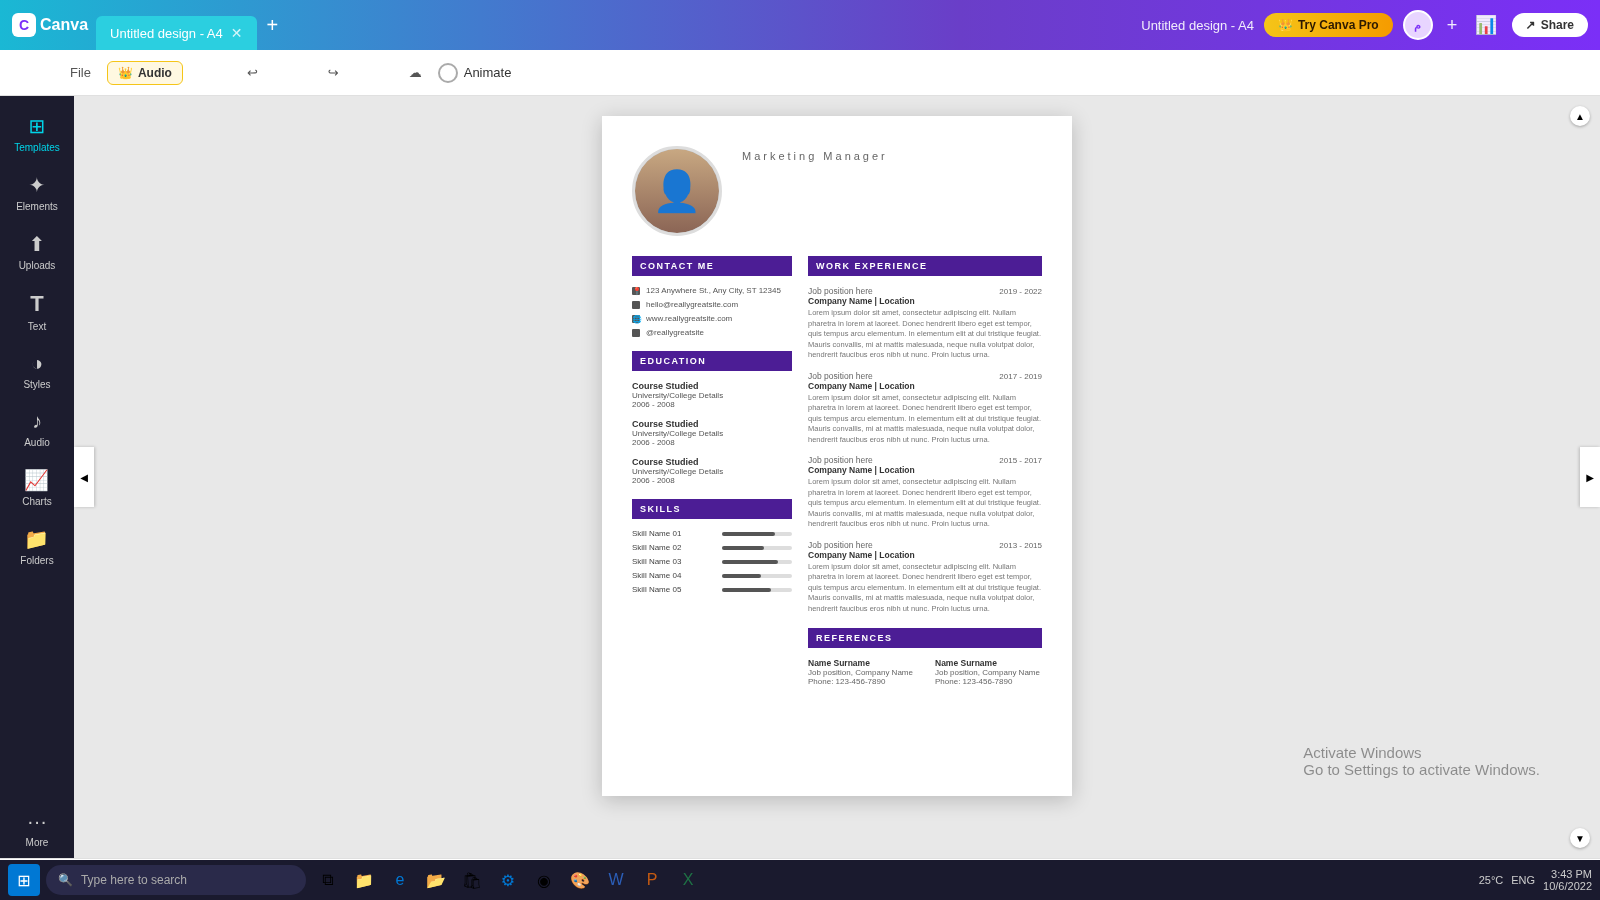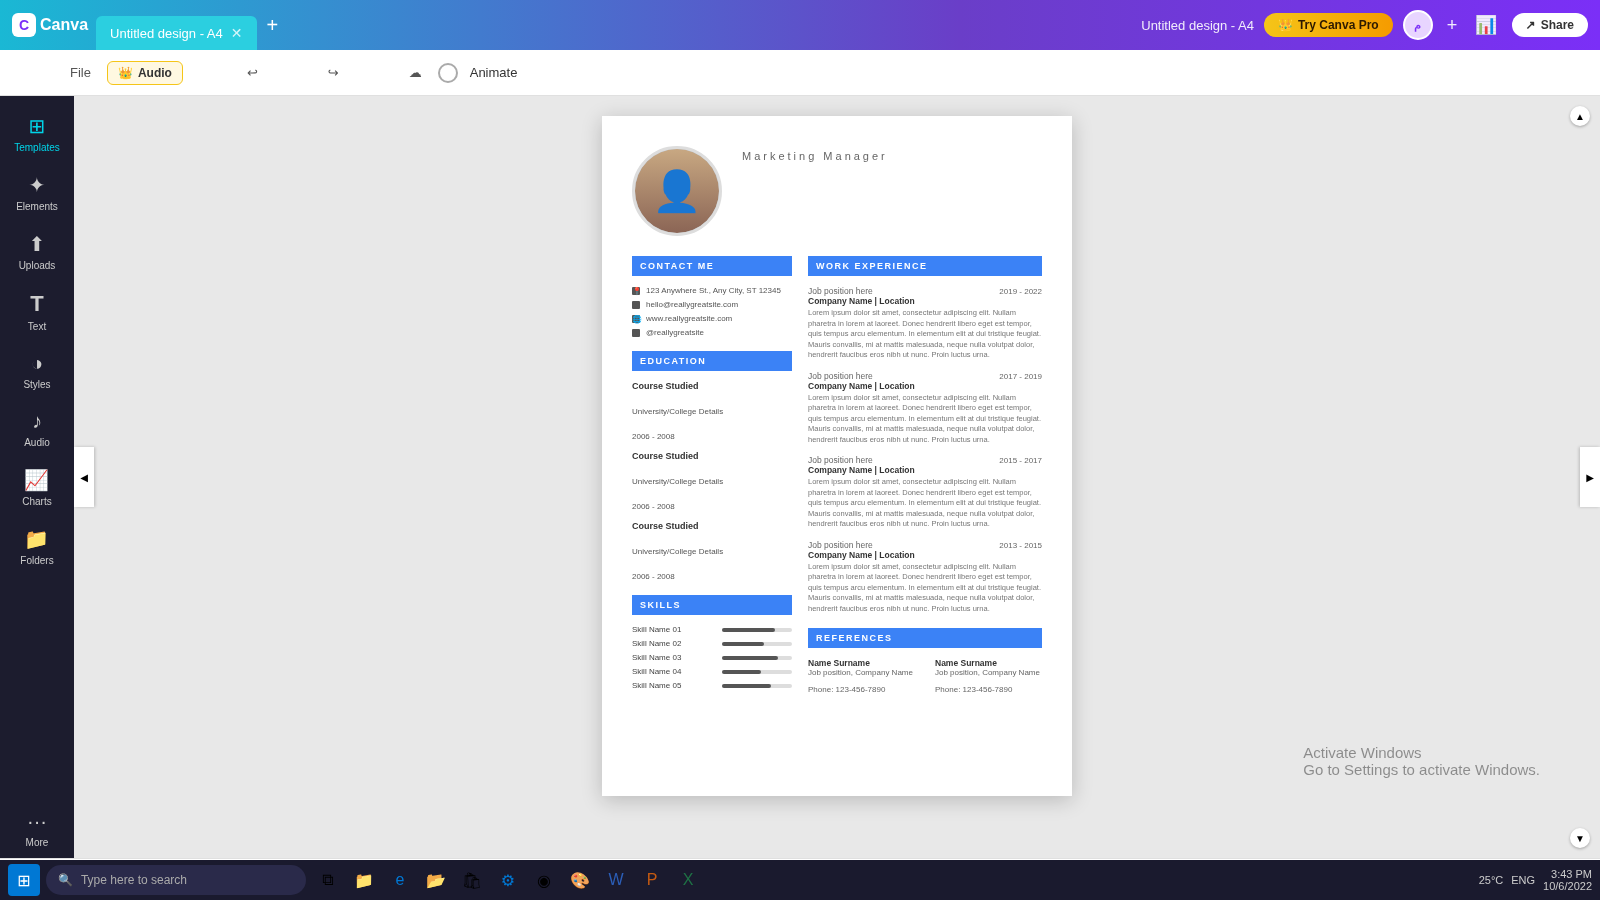--- a/index.html
+++ b/index.html
@@ -142,21 +142,21 @@
       padding: 4px 10px;
       font-size: 12px;
       font-weight: 600;
       color: #333;
       cursor: pointer;
       display: flex; align-items: center; gap: 5px;
     }
     .animate-area {
       display: flex;
       align-items: center;
-      gap: 12px;
+      gap: 6px;
       font-size: 13px;
       color: #333;
     }
     .animate-circle {
       width: 20px; height: 20px;
       border-radius: 50%;
       border: 2px solid #aaa;
       display: flex; align-items: center; justify-content: center;
     }
 
@@ -315,21 +315,21 @@
     }
     .resume-left {
       width: 160px;
       flex-shrink: 0;
     }
     .resume-right {
       flex: 1;
     }
 
     .section-header {
-      background: #3b82f6;
+      background: #4c1d95;
       color: white;
       font-size: 9px;
       font-weight: bold;
       letter-spacing: 1.5px;
       padding: 5px 8px;
       margin-bottom: 10px;
     }
 
     .contact-item {
       display: flex;
@@ -344,21 +344,21 @@
       background: #555;
       border-radius: 1px;
       margin-top: 1px;
       flex-shrink: 0;
       font-size: 8px;
     }
 
     .edu-section { margin-top: 14px; }
     .edu-item { margin-bottom: 10px; }
     .edu-course { font-size: 9px; font-weight: bold; color: #333; }
-    .edu-detail { font-size: 8px; color: #555; margin-top: 16px; }
+    .edu-detail { font-size: 8px; color: #555; }
 
     .skills-section { margin-top: 14px; }
     .skill-item {
       display: flex;
       align-items: center;
       justify-content: space-between;
       margin-bottom: 5px;
     }
     .skill-name { font-size: 8px; color: #444; }
     .skill-bar {
@@ -386,21 +386,21 @@
     .work-position { font-size: 8.5px; color: #666; }
     .work-dates { font-size: 8px; color: #666; }
     .work-company { font-size: 8.5px; font-weight: bold; color: #333; }
     .work-desc { font-size: 7.5px; color: #777; line-height: 1.4; margin-top: 2px; }
 
     .ref-section { margin-top: 14px; }
     .ref-grid { display: flex; gap: 20px; }
     .ref-item { flex: 1; }
     .ref-name { font-size: 8.5px; font-weight: bold; color: #333; }
     .ref-pos { font-size: 8px; color: #666; }
-    .ref-phone { font-size: 8px; color: #666; margin-top: 8px; }
+    .ref-phone { font-size: 8px; color: #666; }
 
     
     .status-bar {
       height: 42px;
       background: white;
       border-top: 1px solid #e0e0e0;
       display: flex;
       align-items: center;
       padding: 0 16px;
       gap: 12px;

